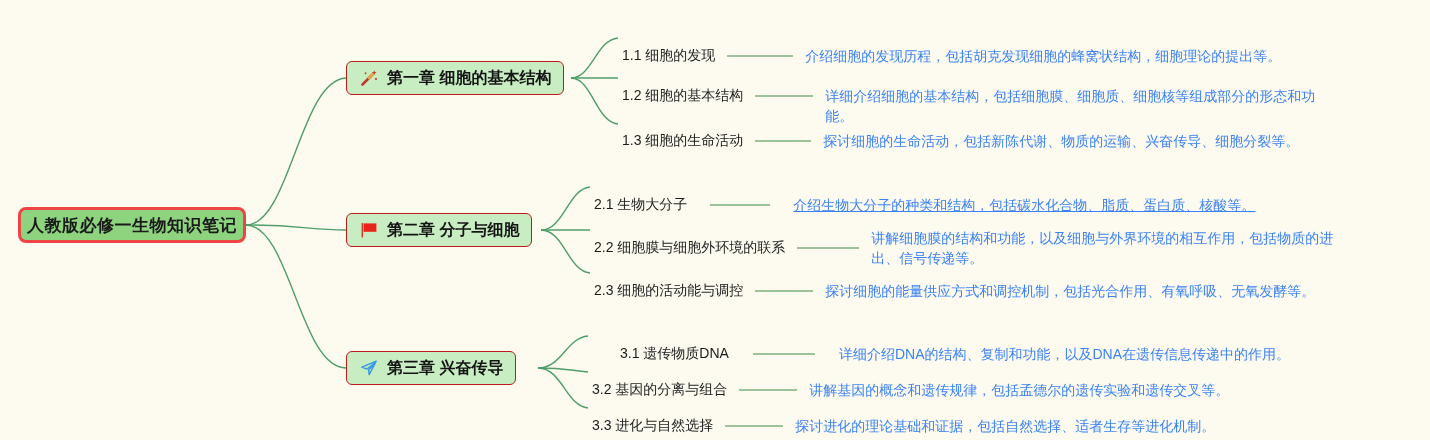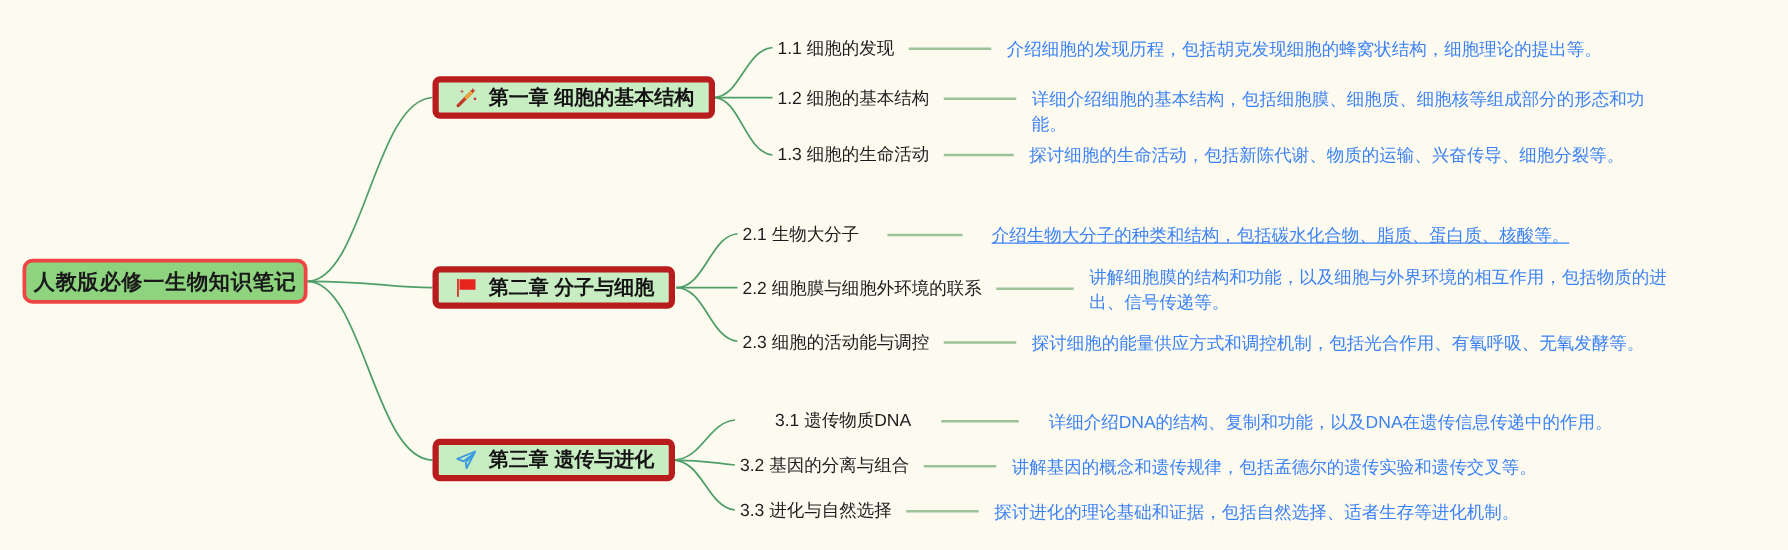--- a/index.html
+++ b/index.html
@@ -15,27 +15,27 @@
   .node{position:absolute;box-sizing:border-box;display:flex;align-items:center;}
 
   .root{
     left:18px;top:207px;width:228px;height:36px;
     background:#8ed47f;border:3px solid #ef4444;border-radius:8px;
     justify-content:center;
   }
   .root .txt{font-size:17px;color:#1a1a1a;font-weight:bold;letter-spacing:.5px;}
 
   .chapter{
-    background:#c9edc2;border:5px solid #b91c1c;border-radius:6px;
+    background:#c9edc2;border:1px solid #b91c1c;border-radius:6px;
     height:34px;padding:0 12px;gap:8px;
   }
   .chapter .txt{font-size:16px;color:#141414;font-weight:bold;white-space:nowrap;}
   .chapter .ico{width:20px;height:20px;flex:0 0 20px;display:block;}
 
-  .branch{position:absolute;display:flex;align-items:flex-start;white-space:nowrap;}
+  .branch{position:absolute;display:flex;align-items:flex-start;white-space:nowrap;margin-top:17px;}
   .blabel{font-size:14px;color:#1c1c1c;line-height:18px;}
   .dash{display:inline-block;height:18px;position:relative;flex:0 0 auto;}
   .dash::after{
     content:"";position:absolute;left:0;top:9px;height:1.5px;width:100%;
     background:#9cc39a;
   }
   .bdesc{font-size:14px;color:#3b82f6;line-height:20px;white-space:normal;}
 </style>
 </head>
 <body>
@@ -125,21 +125,21 @@
     <span class="dash" style="width:58px;margin:0 12px;"></span>
     <span class="bdesc" style="width:540px;">探讨细胞的能量供应方式和调控机制，包括光合作用、有氧呼吸、无氧发酵等。</span>
   </div>
 
   <div class="node chapter" style="left:346px;top:351px;">
     <span class="ico">
       <svg viewBox="0 0 20 20" width="20" height="20">
         <path d="M17.2 3.2 L2.8 9.1 l5.1 1.9 7.6-5.6 -5.9 6.6 .6 4.6z" fill="none" stroke="#3a9be0" stroke-width="1.5" stroke-linejoin="round"></path>
       </svg>
     </span>
-    <span class="txt">第三章 遗传与进化</span>
+    <span class="txt">第三章 兴奋传导</span>
   </div>
 
   <div class="branch" style="left:620px;top:327px;gap:12px;">
     <span class="blabel">3.1 遗传物质DNA</span>
     <span class="dash" style="width:62px;margin:0 12px;"></span>
     <span class="bdesc" style="width:520px;">详细介绍DNA的结构、复制和功能，以及DNA在遗传信息传递中的作用。</span>
   </div>
 
   <div class="branch" style="left:592px;top:363px;">
     <span class="blabel">3.2 基因的分离与组合</span>

